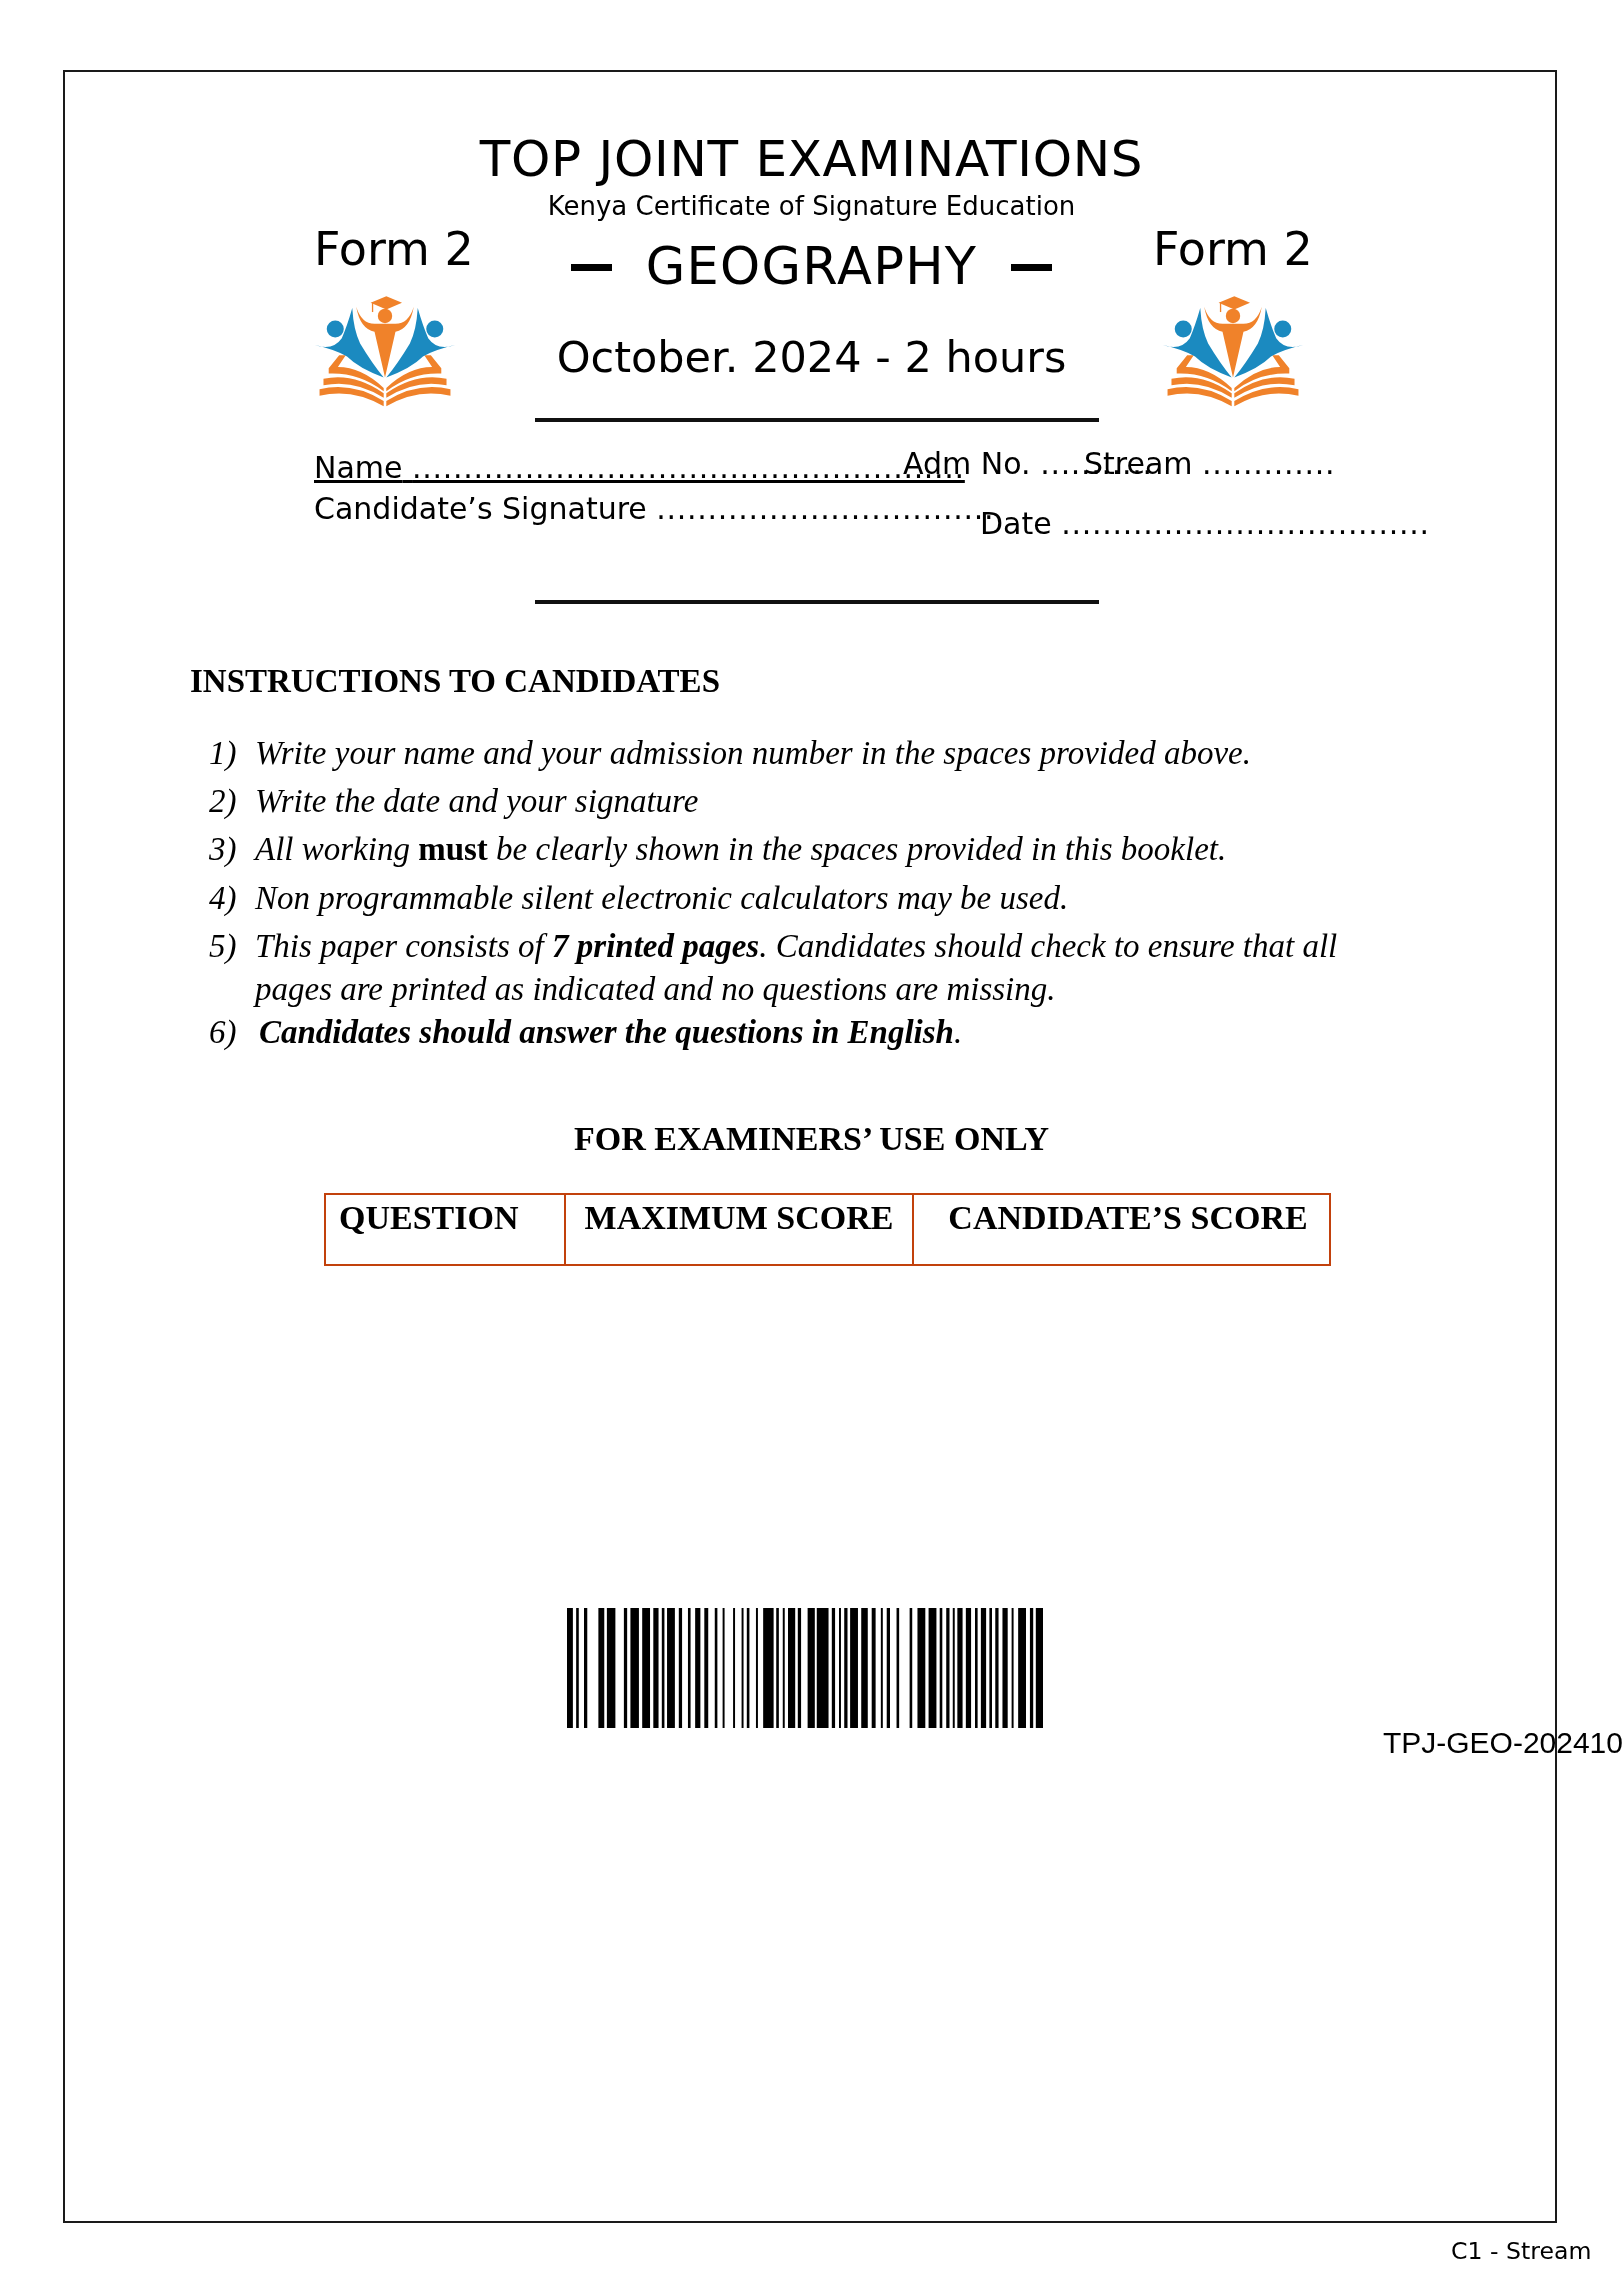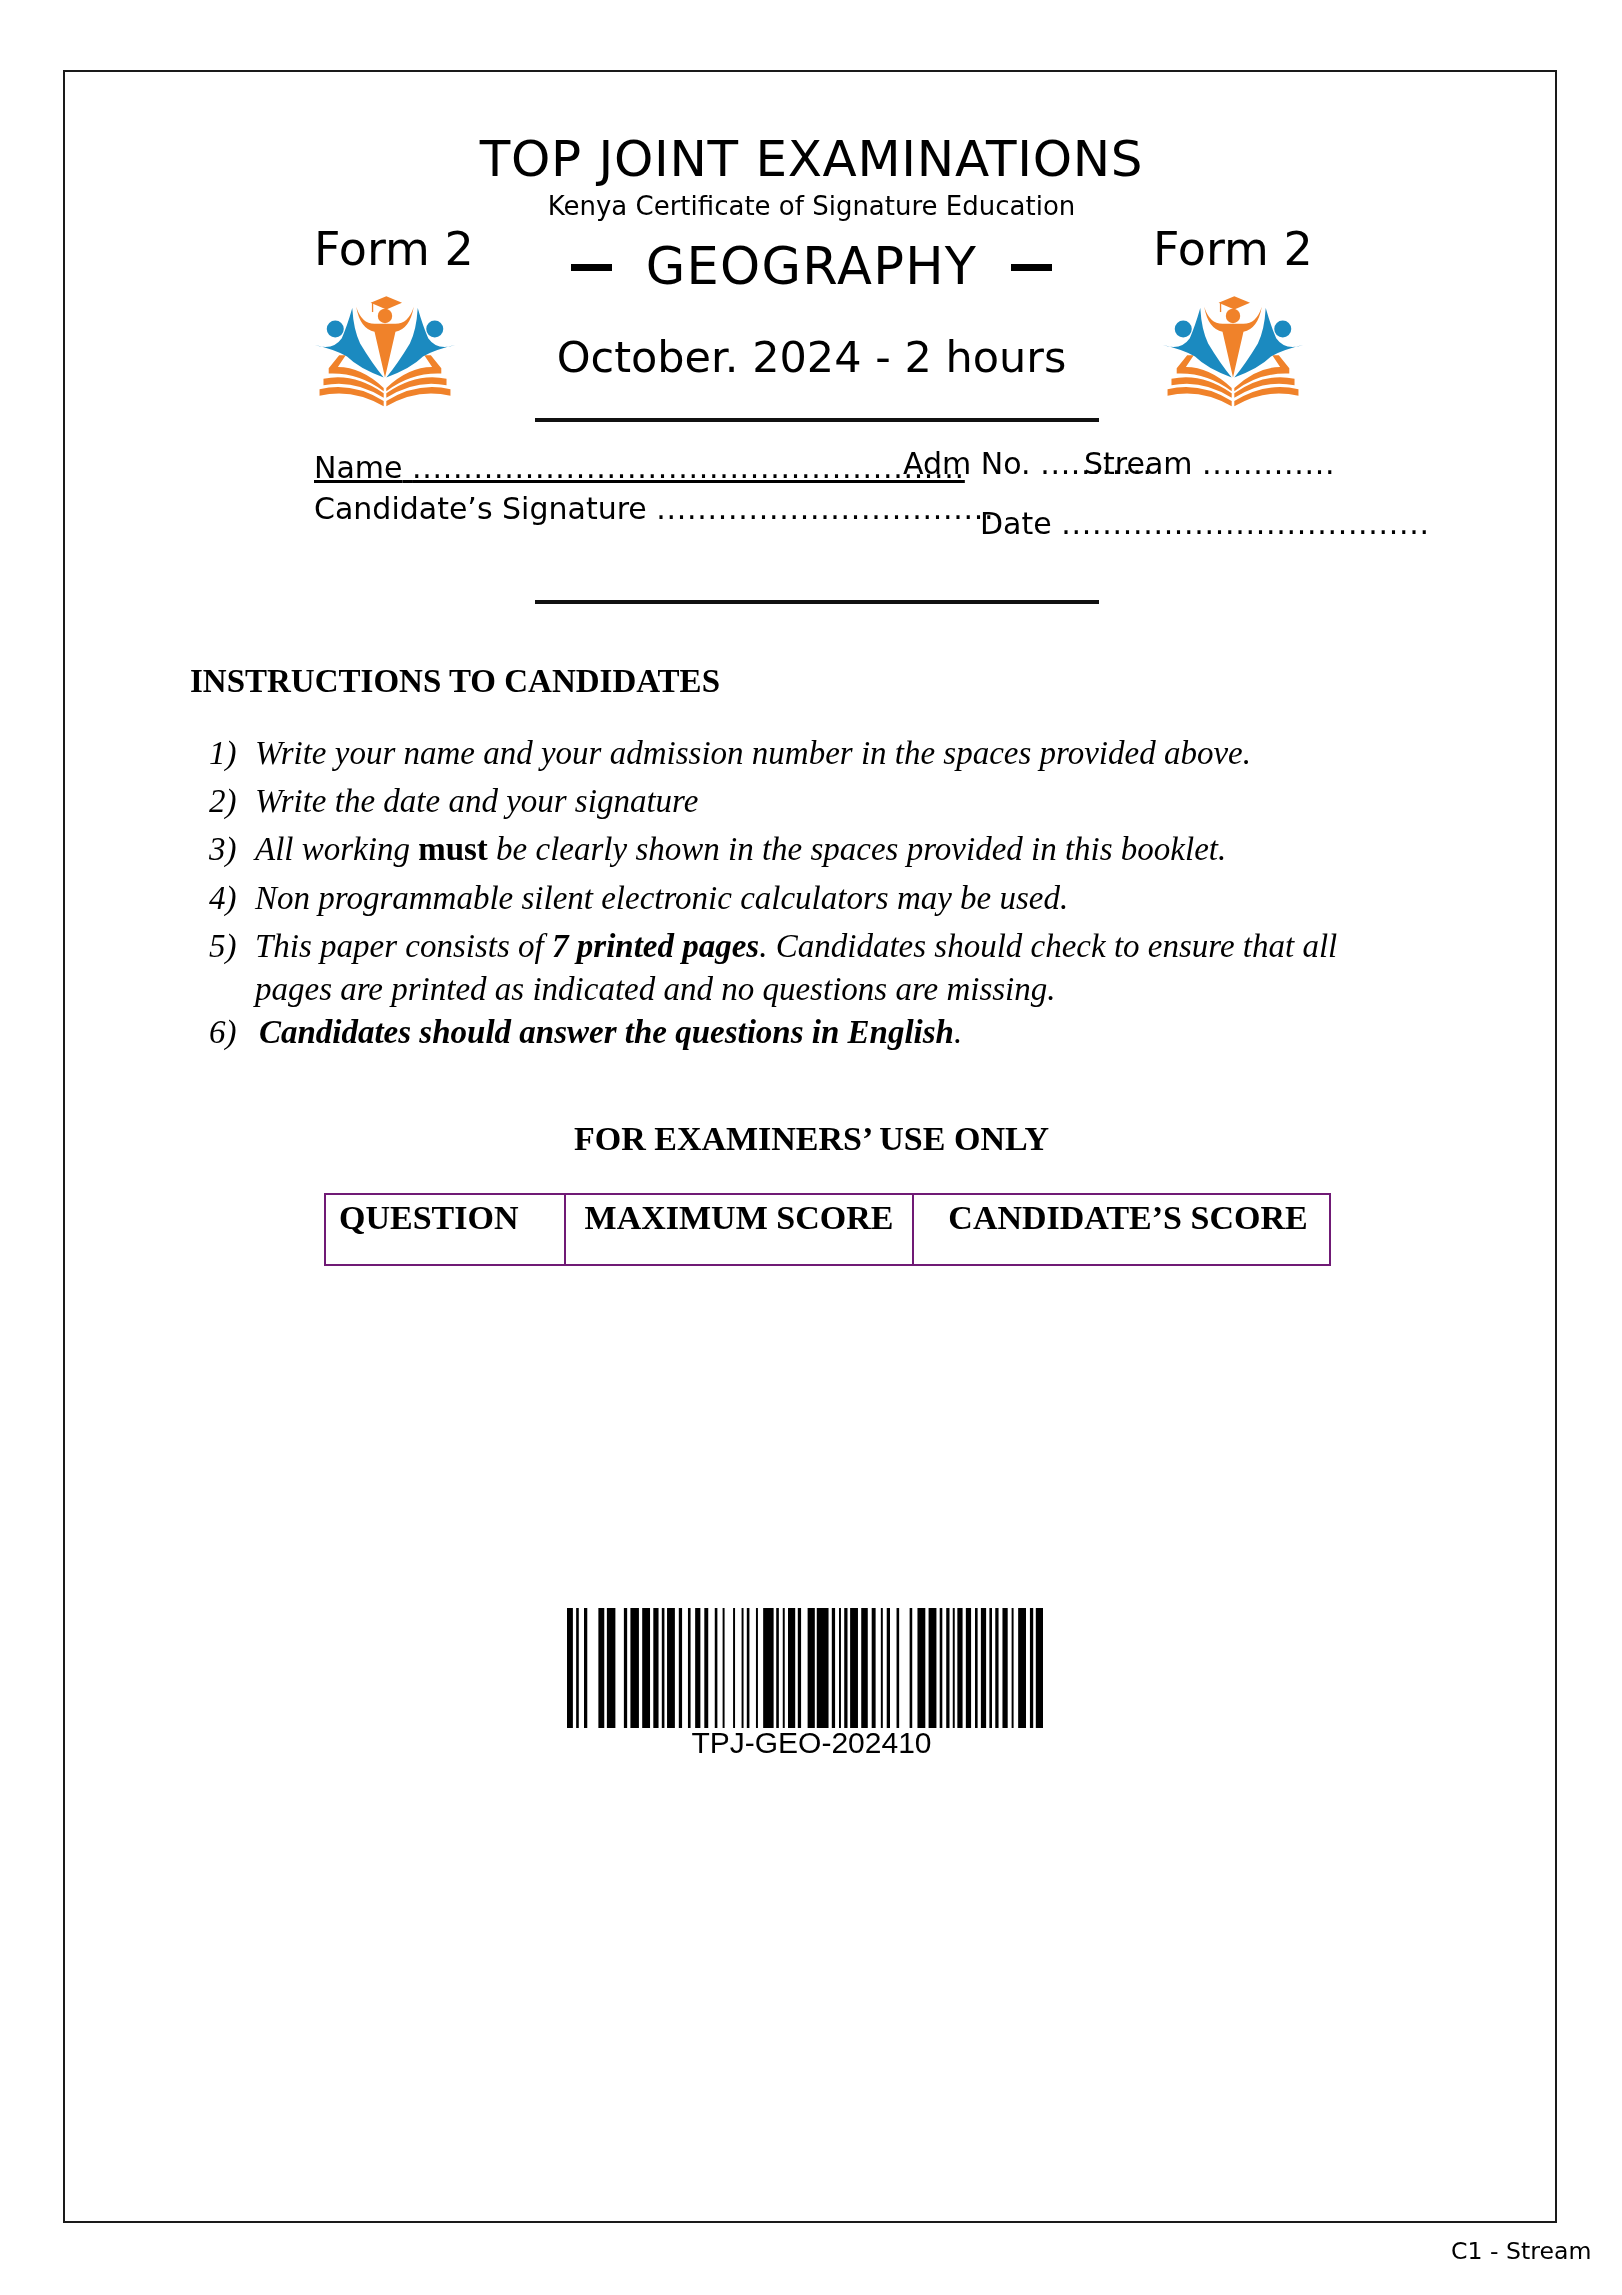--- a/index.html
+++ b/index.html
@@ -25,28 +25,28 @@
   .field-line .dots { letter-spacing:0.7px; }
 
   .instr-heading { left:190px; top:663px; font-size:33px; font-weight:bold; }
   .instr-list { left:209px; top:732px; width:1204px; margin:0; padding:0; list-style:none; font-size:33px; font-style:italic; line-height:43px; }
   .instr-list li { position:relative; padding-left:46px; }
   .instr-list li .num { position:absolute; left:0; top:0; }
   .instr-list li.gap { margin-bottom:5.2px; }
 
   .examiners-heading { left:0; width:1623px; top:1120px; text-align:center; font-size:34px; font-weight:bold; }
   .score-table { left:324px; top:1193px; border-collapse:collapse; font-size:34px; font-weight:bold; }
-  .score-table td, .score-table th { border:2px solid #701a75; height:64px; vertical-align:top; padding-top:3.9px; text-align:center; font-weight:bold; }
+  .score-table td, .score-table th { border:2px solid #c2410c; height:64px; vertical-align:top; padding-top:3.9px; text-align:center; font-weight:bold; }
   .score-table th.c1 { width:224px; text-align:left; padding-left:13px; }
   .score-table th.c2 { width:344px; }
   .score-table th.c3 { width:400px;padding-left:14px; }
   .score-table td.blank { border:none; border-top:2px solid #1a1a1a; }
 
   .barcode { left:567px; top:1608px; width:476px; height:120px; }
-  .barcode-text { left:0; width:1623px; top:1726px; text-align:center; font-size:30px; font-family:"Liberation Sans", sans-serif; }
+  .barcode-text { left:0; width:1623px; top:1726px; text-align:right; font-size:30px; font-family:"Liberation Sans", sans-serif; }
   .classification { left:1451px; top:2237px; font-size:23.6px; font-family:"DejaVu Sans", sans-serif; }
 </style>
 </head>
 <body>
 
 <div class="page-border"></div>
 
 <div class="abs hdr-title sans">TOP JOINT EXAMINATIONS</div>
 <div class="abs hdr-sub sans">Kenya Certificate of Signature Education</div>
 <div class="abs hdr-subject sans"><span class="dash"></span><span>GEOGRAPHY</span><span class="dash"></span></div>

